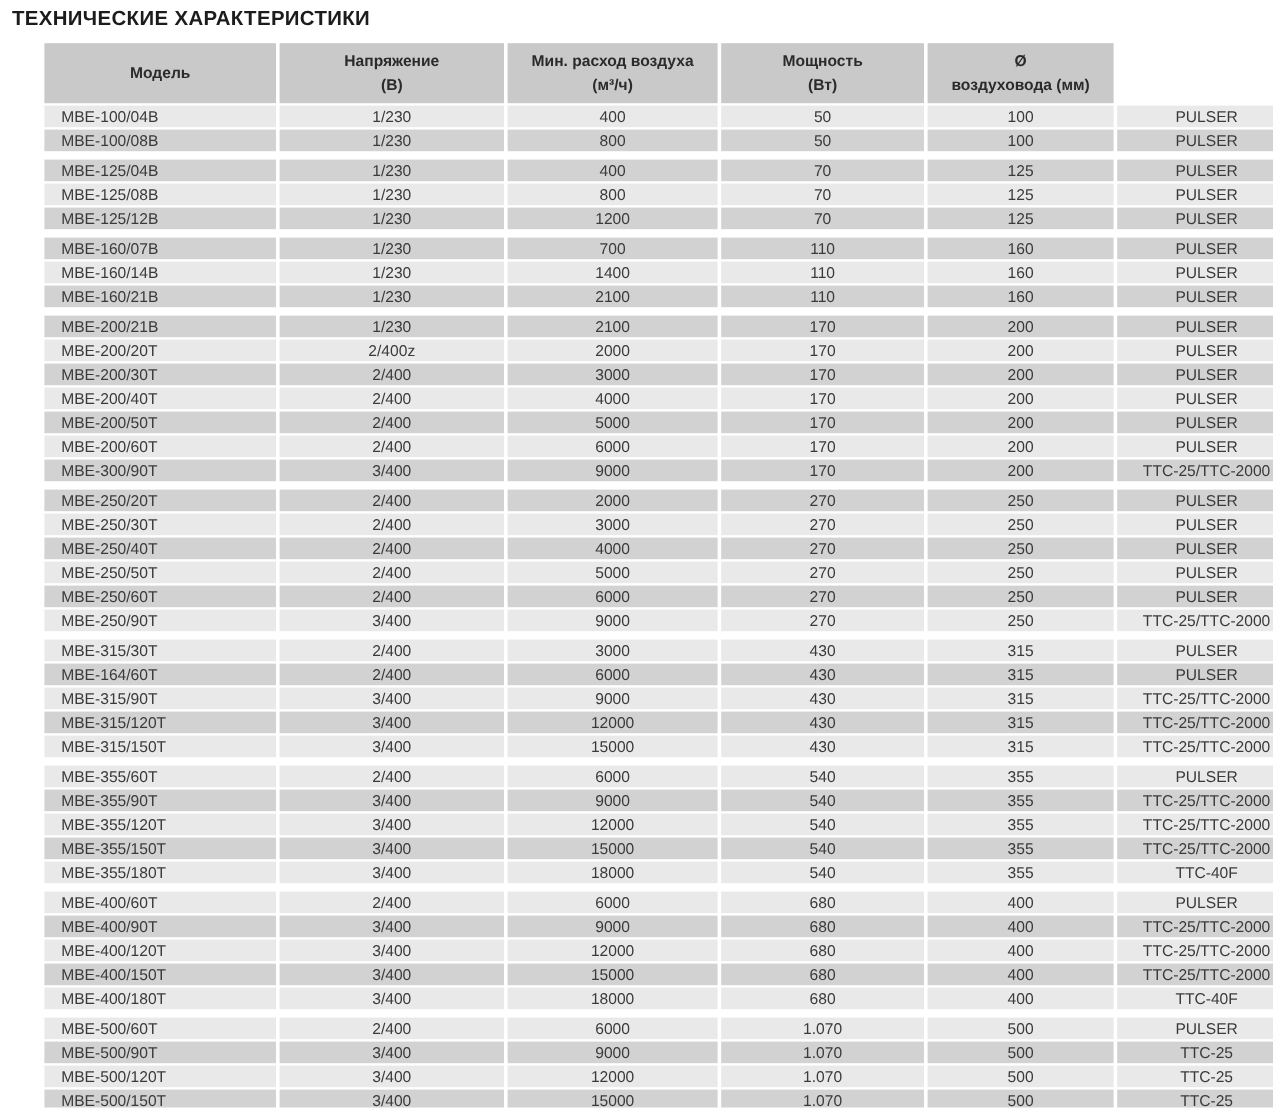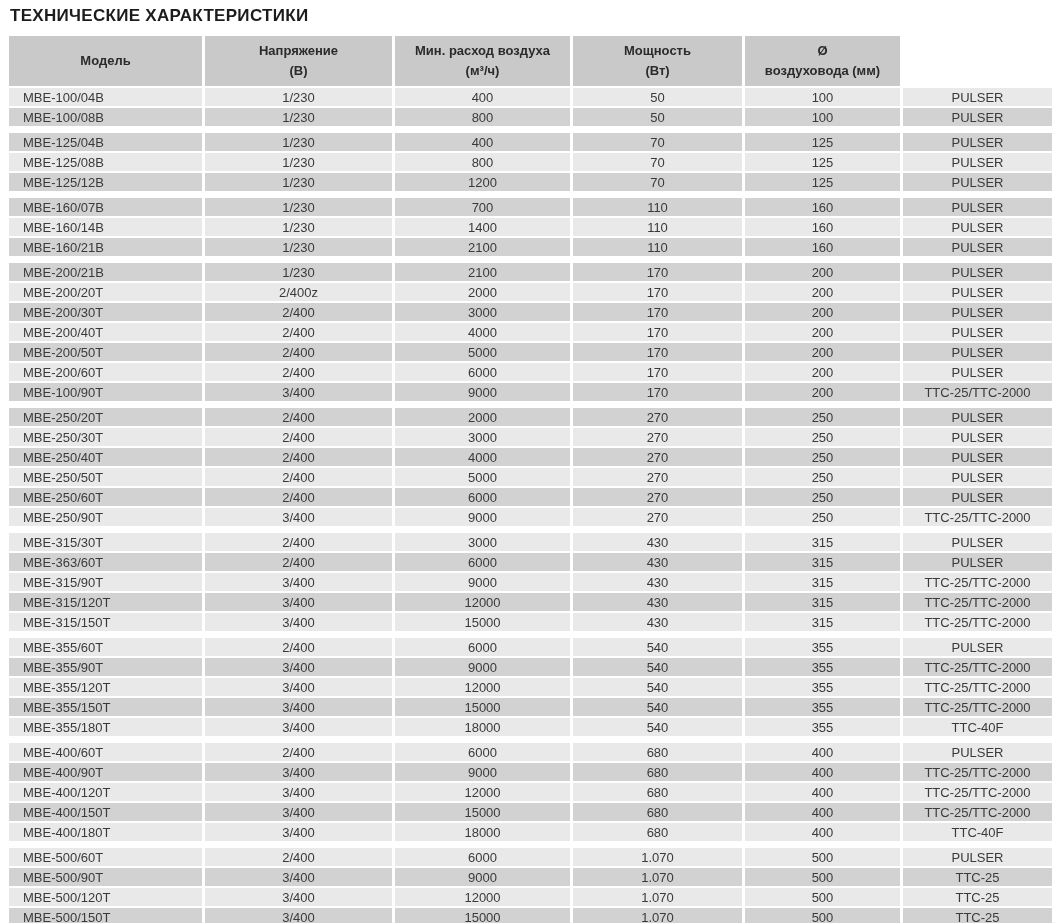--- a/index.html
+++ b/index.html
@@ -32,20 +32,21 @@
     position: absolute;
     left: 9px;
     top: 36px;
     width: 1043px;
   }
   .hrow, .row {
     display: grid;
     grid-template-columns: 193px 187px 175px 169px 155px 149px;
     column-gap: 3px;
     margin-bottom: 2px;
+    margin-left: 28px;
   }
   .hcell {
     background: #c9c9c9;
     height: 50px;
     display: flex;
     flex-direction: column;
     justify-content: center;
     align-items: center;
     text-align: center;
     font-size: 13px;
@@ -210,21 +211,21 @@
         </div>
         <div class="row light">
           <div class="cell col-0">MBE-200/60T</div>
           <div class="cell col-1">2/400</div>
           <div class="cell col-2">6000</div>
           <div class="cell col-3">170</div>
           <div class="cell col-4">200</div>
           <div class="cell col-5">PULSER</div>
         </div>
         <div class="row dark">
-          <div class="cell col-0">MBE-100/90T</div>
+          <div class="cell col-0">MBE-300/90T</div>
           <div class="cell col-1">3/400</div>
           <div class="cell col-2">9000</div>
           <div class="cell col-3">170</div>
           <div class="cell col-4">200</div>
           <div class="cell col-5">TTC-25/TTC-2000</div>
         </div>
         <div class="sep"></div>
         <div class="row dark">
           <div class="cell col-0">MBE-250/20T</div>
           <div class="cell col-1">2/400</div>
@@ -276,21 +277,21 @@
         <div class="sep"></div>
         <div class="row light">
           <div class="cell col-0">MBE-315/30T</div>
           <div class="cell col-1">2/400</div>
           <div class="cell col-2">3000</div>
           <div class="cell col-3">430</div>
           <div class="cell col-4">315</div>
           <div class="cell col-5">PULSER</div>
         </div>
         <div class="row dark">
-          <div class="cell col-0">MBE-363/60T</div>
+          <div class="cell col-0">MBE-164/60T</div>
           <div class="cell col-1">2/400</div>
           <div class="cell col-2">6000</div>
           <div class="cell col-3">430</div>
           <div class="cell col-4">315</div>
           <div class="cell col-5">PULSER</div>
         </div>
         <div class="row light">
           <div class="cell col-0">MBE-315/90T</div>
           <div class="cell col-1">3/400</div>
           <div class="cell col-2">9000</div>

